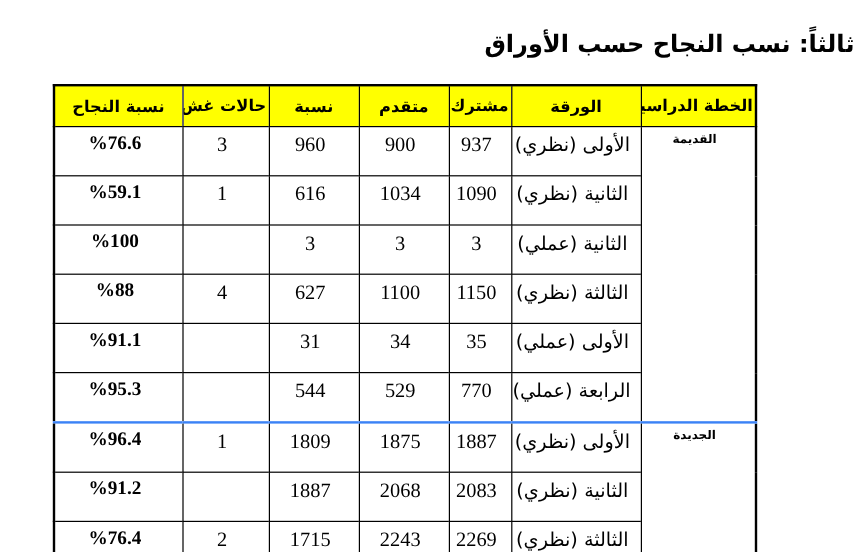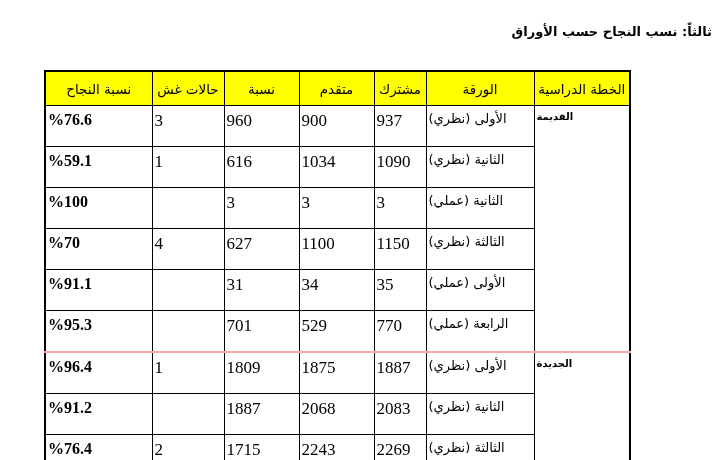--- a/index.html
+++ b/index.html
@@ -7,21 +7,21 @@
     width:717px; height:460px;
     background:#ffffff;
     font-family:"DejaVu Sans", sans-serif;
     position:relative;
     color:#000;
   }
   .page-title {
     position:absolute;
     top:24px; right:5px;
     direction:rtl;
-    font-size:13px;
+    font-size:20px;
     font-weight:bold;
     white-space:nowrap;
   }
   table.results {
     position:absolute;
     top:70px; left:44px;
     width:585px;
     table-layout:fixed;
     border-collapse:collapse;
     direction:rtl;
@@ -29,53 +29,53 @@
   }
   table.results th, table.results td {
     border:1px solid #000;
     overflow:hidden;
     white-space:nowrap;
   }
   table.results th {
     background:#FFFF00;
     height:33px;
     font-size:13.5px;
-    font-weight:normal;
+    font-weight:bold;
     text-align:center;
     vertical-align:middle;
     padding:0 2px;
   }
   table.results td {
     height:35px;
     vertical-align:top;
     padding:5px 8px 0 2px;
-    text-align:left;
+    text-align:center;
   }
-  td.paper-cell { font-size:13px; padding-right:7px; }
+  td.paper-cell { font-size:16px; padding-right:7px; }
   td.num-cell {
     font-family:"Liberation Serif", serif;
     font-size:17px;
     padding-right:8px;
   }
   td.rate-cell {
     font-family:"Liberation Serif", serif;
     font-size:16px;
     font-weight:bold;
     direction:ltr;
     text-align:right;
     padding-right:10px;
   }
   td.plan-cell {
     font-size:10px;
     font-weight:bold;
     padding-right:12px;
     padding-top:6px;
     vertical-align:top;
   }
-  tr.section-start td { border-top:2px solid #fca5a5; }
+  tr.section-start td { border-top:2px solid #3b82f6; }
 </style>
 </head>
 <body>
 
 <div class="page-title">ثالثاً: نسب النجاح حسب الأوراق</div>
 
 <table class="results">
   <colgroup>
     <col style="width:96px">
     <col style="width:108px">
@@ -121,35 +121,35 @@
       <td class="num-cell">3</td>
       <td class="num-cell"></td>
       <td class="rate-cell">%100</td>
     </tr>
     <tr>
       <td class="paper-cell">الثالثة (نظري)</td>
       <td class="num-cell">1150</td>
       <td class="num-cell">1100</td>
       <td class="num-cell">627</td>
       <td class="num-cell">4</td>
-      <td class="rate-cell">%70</td>
+      <td class="rate-cell">%88</td>
     </tr>
     <tr>
       <td class="paper-cell">الأولى (عملي)</td>
       <td class="num-cell">35</td>
       <td class="num-cell">34</td>
       <td class="num-cell">31</td>
       <td class="num-cell"></td>
       <td class="rate-cell">%91.1</td>
     </tr>
     <tr>
       <td class="paper-cell">الرابعة (عملي)</td>
       <td class="num-cell">770</td>
       <td class="num-cell">529</td>
-      <td class="num-cell">701</td>
+      <td class="num-cell">544</td>
       <td class="num-cell"></td>
       <td class="rate-cell">%95.3</td>
     </tr>
     <tr class="section-start">
       <td class="plan-cell" rowspan="4">الجديدة</td>
       <td class="paper-cell">الأولى (نظري)</td>
       <td class="num-cell">1887</td>
       <td class="num-cell">1875</td>
       <td class="num-cell">1809</td>
       <td class="num-cell">1</td>

